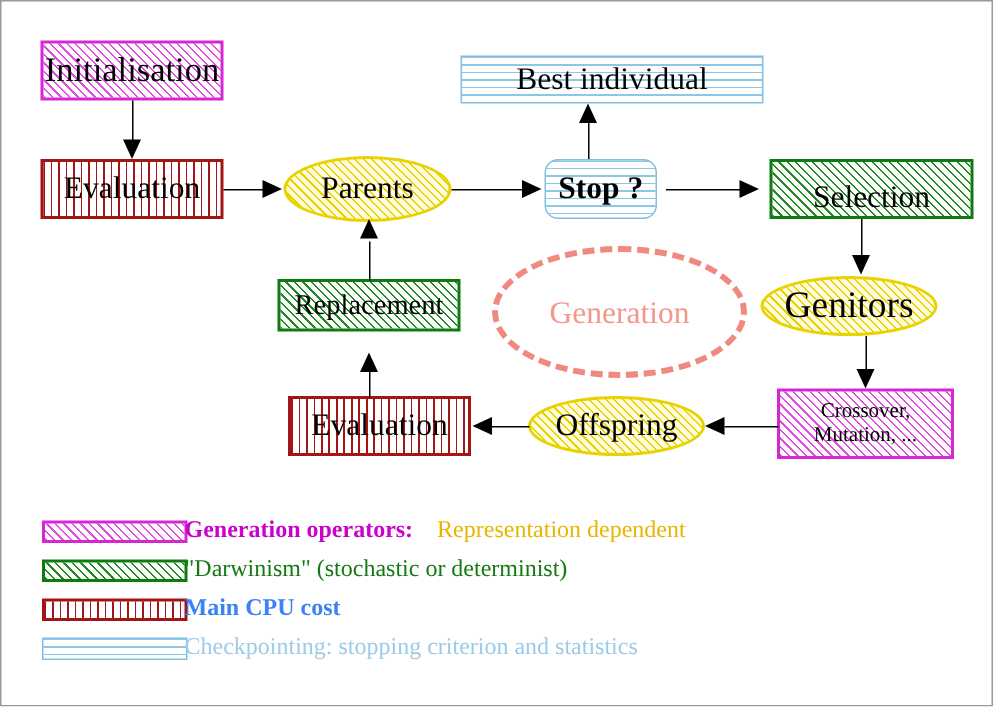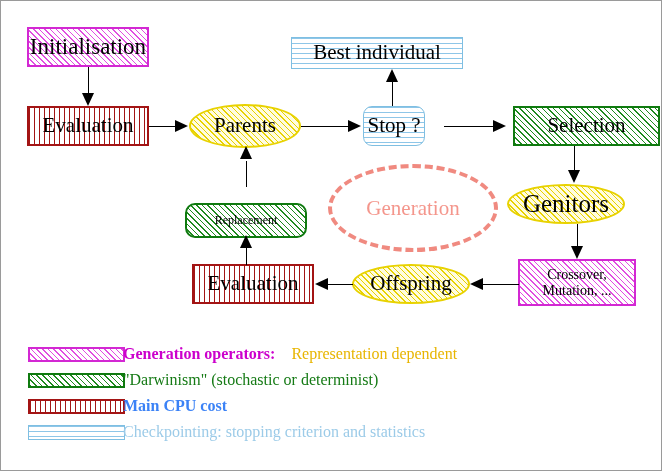--- a/index.html
+++ b/index.html
@@ -159,37 +159,37 @@
   </div>
 
   <div class="node fill-red-vert" style="left:26px; top:105px; width:122px; height:40px; font-size:21px;">
     <span>Evaluation</span>
   </div>
 
   <div class="node fill-yellow ellipse" style="left:188px; top:103px; width:112px; height:44px; font-size:21px;">
     <span>Parents</span>
   </div>
 
-  <div class="node fill-blue-horiz" style="left:290px; top:36px; width:172px; height:32px; font-size:21px;">
+  <div class="node fill-blue-horiz" style="left:306px; top:36px; width:202px; height:32px; font-size:21px;">
     <span>Best individual</span>
   </div>
 
-  <div class="node fill-blue-horiz rounded" style="left:362px; top:105px; width:62px; height:40px; font-size:21px;">
+  <div class="node fill-blue-horiz rounded" style="left:362px; top:105px; width:75px; height:40px; font-size:21px;font-weight:bold;">
     <span>Stop ?</span>
   </div>
 
-  <div class="node fill-green" style="left:512px; top:105px; width:147px; height:40px; font-size:21px;">
+  <div class="node fill-green" style="left:512px; top:105px; width:136px; height:40px; font-size:21px;align-items:flex-end;">
     <span>Selection</span>
   </div>
 
   <div class="node fill-yellow ellipse" style="left:506px; top:183px; width:118px; height:40px; font-size:25px;">
     <span>Genitors</span>
   </div>
 
-  <div class="node fill-green" style="left:184px; top:202px; width:122px; height:35px; font-size:12px;border-radius:10px;">
+  <div class="node fill-green" style="left:184px; top:185px; width:122px; height:35px; font-size:19px;">
     <span>Replacement</span>
   </div>
 
   <div class="generation-ellipse" style="left:327px; top:163px; width:170px; height:88px;">
     <span class="generation-label">Generation</span>
   </div>
 
   <div class="node fill-yellow ellipse" style="left:351px; top:263px; width:118px; height:40px; font-size:21px;">
     <span>Offspring</span>
   </div>

